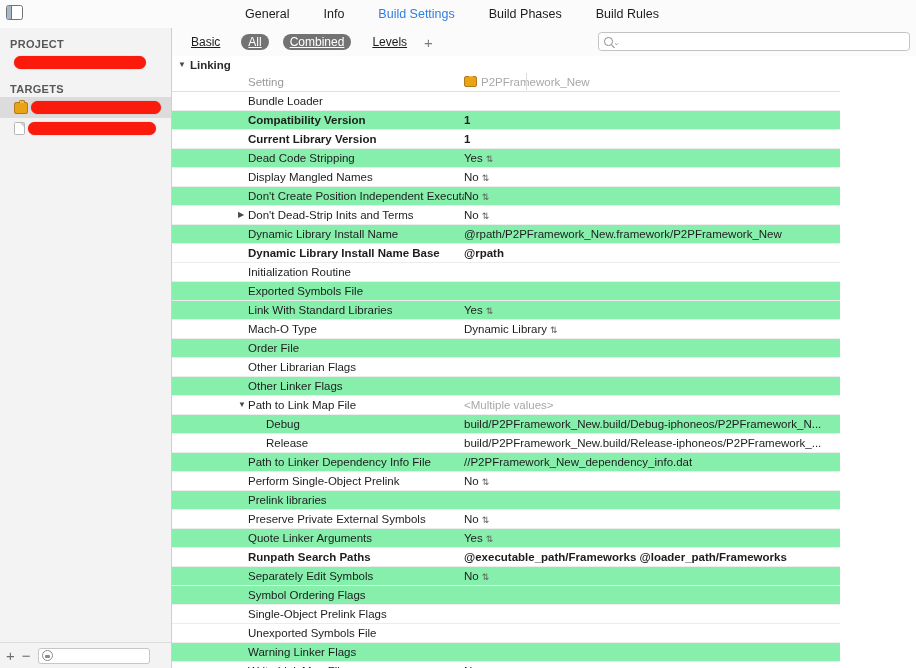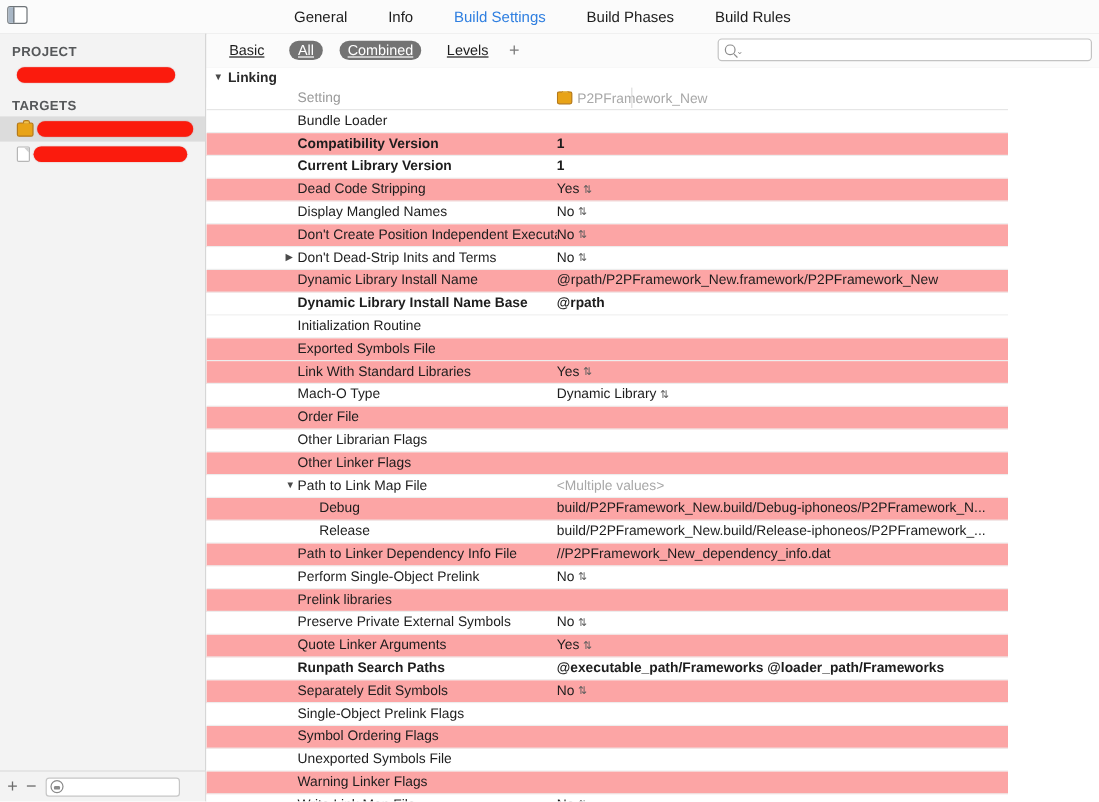--- a/index.html
+++ b/index.html
@@ -238,21 +238,21 @@
   }
   .table { position: relative; }
   .row {
     position: relative;
     height: 18px;
     display: flex; align-items: center;
     border-bottom: 1px solid #ededed;
     background: #ffffff;
     width: 668px;
   }
-  .row.alt { background: #fca5a5; }
+  .row.alt { background: #86efac; }
   .row.header-row {
     border-bottom: 1px solid #e0e0e0;
     background: #ffffff;
   }
   .cell-name {
     width: 292px;
     flex: none;
     font-size: 11.5px;
     color: #1d1d1d;
     padding-left: 76px;
@@ -488,26 +488,26 @@
           <div class="cell-val"><span>Yes</span><span class="stepper">⇅</span></div>
         </div>
         <div class="row">
           <div class="cell-name bold">Runpath Search Paths</div>
           <div class="cell-val bold"><span>@executable_path/Frameworks @loader_path/Frameworks</span></div>
         </div>
         <div class="row alt">
           <div class="cell-name">Separately Edit Symbols</div>
           <div class="cell-val"><span>No</span><span class="stepper">⇅</span></div>
         </div>
+        <div class="row alt">
+          <div class="cell-name">Symbol Ordering Flags</div>
+          <div class="cell-val"><span></span></div>
+        </div>
         <div class="row">
           <div class="cell-name">Single-Object Prelink Flags</div>
-          <div class="cell-val"><span></span></div>
-        </div>
-        <div class="row alt">
-          <div class="cell-name">Symbol Ordering Flags</div>
           <div class="cell-val"><span></span></div>
         </div>
         <div class="row">
           <div class="cell-name">Unexported Symbols File</div>
           <div class="cell-val"><span></span></div>
         </div>
         <div class="row alt">
           <div class="cell-name">Warning Linker Flags</div>
           <div class="cell-val"><span></span></div>
         </div>

